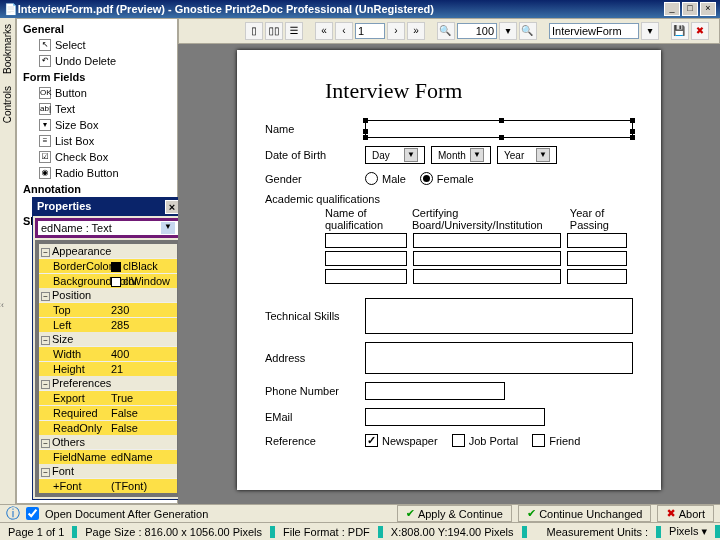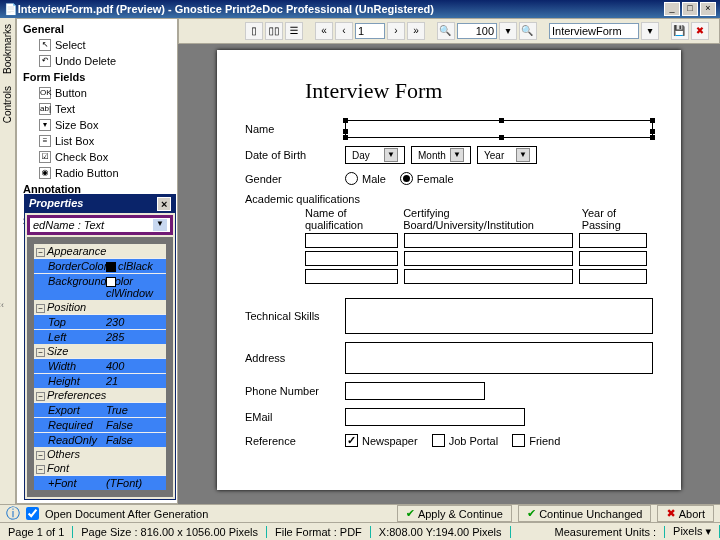--- a/index.html
+++ b/index.html
@@ -7,39 +7,39 @@
 .titlebar { background: linear-gradient(to bottom, #0a246a, #3a6ea5); color: #fff; height: 18px; padding: 2px 4px; display: flex; align-items: center; }
 .titlebar .title { flex: 1; font-weight: bold; }
 .titlebar .winbtn { width: 16px; height: 14px; background: #d4d0c8; border: 1px solid #fff; margin-left: 2px; text-align: center; line-height: 10px; font-size: 9px; color: #000; }
 .sidetab { position: absolute; left: 0; top: 18px; bottom: 36px; width: 16px; background: #ece9d8; border-right: 1px solid #aca899; }
 .sidetab div { writing-mode: vertical-rl; transform: rotate(180deg); font-size: 10px; padding: 6px 2px; }
 .leftpanel { position: absolute; left: 16px; top: 18px; bottom: 36px; width: 162px; background: #fff; border: 1px solid #aca899; overflow: hidden; }
 .tree { padding: 2px; }
 .tree .hdr { font-weight: bold; padding: 2px 4px; }
 .tree .item { padding: 2px 4px 2px 20px; display: flex; align-items: center; gap: 4px; }
 .tree .ico { width: 12px; height: 12px; border: 1px solid #888; display: inline-block; font-size: 8px; text-align: center; line-height: 10px; }
-.propwin { position: absolute; left: 24px; bottom: 40px; width: 152px; border: 1px solid #0a246a; background: #ece9d8; font-style: italic; }
+.propwin { position: absolute; left: 32px; bottom: 40px; width: 152px; border: 1px solid #0a246a; background: #ece9d8; }
 .propwin .pt { background: #0a246a; color: #fff; padding: 2px 4px; font-weight: bold; display: flex; }
 .propwin .pt span:first-child { flex: 1; }
 .propwin .close { width: 14px; height: 14px; background: #d4d0c8; color: #000; text-align: center; line-height: 12px; font-weight: bold; border: 1px solid #fff; }
 .propwin .combo { background: #fff; border: 3px solid #701a75; margin: 2px; padding: 1px 3px; display: flex; }
 .propwin .combo span:first-child { flex: 1; }
 .propwin .arrow { width: 14px; background: #c8d8f0; text-align: center; font-size: 8px; }
-.propgrid { background: #3b82f6; margin: 0 2px 2px 2px; border: 7px solid #737373; font-size: 10px; }
+.propgrid { background: #fde047; margin: 0 2px 2px 2px; border: 4px solid #737373; font-size: 10px; }
 .propgrid .cat { background: #ece9d8; padding: 1px 2px; font-weight: normal; }
 .propgrid .cat .exp { display: inline-block; width: 9px; height: 9px; border: 1px solid #888; text-align: center; line-height: 7px; margin-right: 2px; font-size: 8px; }
 .propgrid .row { display: flex; border-top: 1px solid #eee; }
 .propgrid .row .k { width: 70px; padding: 1px 2px 1px 14px; }
 .propgrid .row .v { flex: 1; padding: 1px 2px; }
 .swatch { display: inline-block; width: 10px; height: 10px; vertical-align: middle; margin-right: 2px; border: 1px solid #000; }
 .toolbar { position: absolute; left: 178px; right: 0; top: 18px; height: 26px; background: #ece9d8; border: 1px solid #aca899; display: flex; align-items: center; padding: 0 4px; gap: 2px; }
 .toolbar .tb { width: 18px; height: 18px; border: 1px solid #ccc; background: #f5f5f5; text-align: center; line-height: 16px; font-size: 10px; }
 .toolbar input { height: 16px; border: 1px solid #7f9db9; padding: 0 2px; }
 .doc { position: absolute; left: 178px; right: 0; top: 44px; bottom: 36px; background: #7b7b7b; overflow: auto; }
-.page { background: #fff; margin: 6px auto; width: 464px; min-height: 440px; padding: 24px 28px; box-shadow: 0 0 4px #000; position: relative; }
+.page { background: #fff; margin: 6px auto; width: 424px; min-height: 440px; padding: 24px 28px; box-shadow: 0 0 4px #000; position: relative; }
 .formtitle { font-family: "Times New Roman", serif; font-size: 22px; margin: 4px 0 16px 60px; }
 .frow { display: flex; align-items: center; margin-bottom: 8px; }
 .flabel { width: 100px; font-size: 11px; }
 .ftext { border: 1.5px solid #000; height: 18px; flex: 1; }
 .selected { position: relative; }
 .selhandle { position: absolute; width: 5px; height: 5px; background: #000; }
 .dd { border: 1.5px solid #000; height: 18px; width: 60px; display: flex; align-items: center; padding: 0 6px; margin-right: 6px; }
 .dd .ddlab { flex: 1; font-size: 10px; }
 .dd .dda { width: 14px; height: 14px; background: #ddd; border: 1px solid #888; text-align: center; font-size: 8px; line-height: 12px; }
 .cb { width: 13px; height: 13px; border: 1.5px solid #000; margin-right: 4px; display: inline-flex; align-items: center; justify-content: center; font-size: 10px; }
@@ -49,21 +49,21 @@
 .qtable { margin-left: 60px; }
 .qtable .qh { display: flex; font-size: 10px; margin-bottom: 2px; }
 .qtable .qr { display: flex; margin-bottom: 3px; }
 .qc1 { width: 110px; } .qc2 { width: 200px; } .qc3 { width: 80px; }
 .qbox { border: 1.5px solid #000; height: 15px; margin-right: 6px; }
 .refcb { display: inline-flex; align-items: center; margin-right: 14px; }
 .check::after { content: "✓"; font-size: 11px; font-weight: bold; }
 .footer1 { position: absolute; left: 0; right: 0; bottom: 18px; height: 18px; background: #ece9d8; border-top: 1px solid #aca899; display: flex; align-items: center; padding: 0 6px; gap: 6px; }
 .footer1 .btn { background: #ece9d8; border: 1px solid #aca899; padding: 1px 8px; display: flex; align-items: center; gap: 3px; font-size: 10px; }
 .footer2 { position: absolute; left: 0; right: 0; bottom: 0; height: 18px; background: #ece9d8; border-top: 1px solid #aca899; display: flex; align-items: center; font-size: 10px; }
-.footer2 .cell { padding: 0 8px; border-right: 1px solid #14b8a6; }
+.footer2 .cell { padding: 0 8px; border-right: 5px solid #14b8a6; }
 .spacer { flex: 1; }
 .collapse { position: absolute; left: -2px; top: 300px; font-size: 9px; color: #666; }
 </style>
 </head>
 <body>
 
 <div class="titlebar">
   <span>📄</span>
   <span class="title">InterviewForm.pdf (Preview) - Gnostice Print2eDoc Professional (UnRegistered)</span>
   <div class="winbtn">_</div>
@@ -175,20 +175,24 @@
       </div>
     <div class="row">
         <div class="k">Required</div>
         <div class="v">False</div>
       </div>
     <div class="row">
         <div class="k">ReadOnly</div>
         <div class="v">False</div>
       </div>
     <div class="cat"><span class="exp">−</span><span>Others</span></div>
+    <div class="row">
+        <div class="k">FieldName</div>
+        <div class="v">edName</div>
+      </div>
     <div class="cat"><span class="exp">−</span><span>Font</span></div>
     <div class="row">
         <div class="k"><span class="exp">+</span><span>Font</span></div>
         <div class="v">(TFont)</div>
       </div>
   </div>
 </div>
 
 <div class="toolbar">
   <div style="width:60px"></div>

